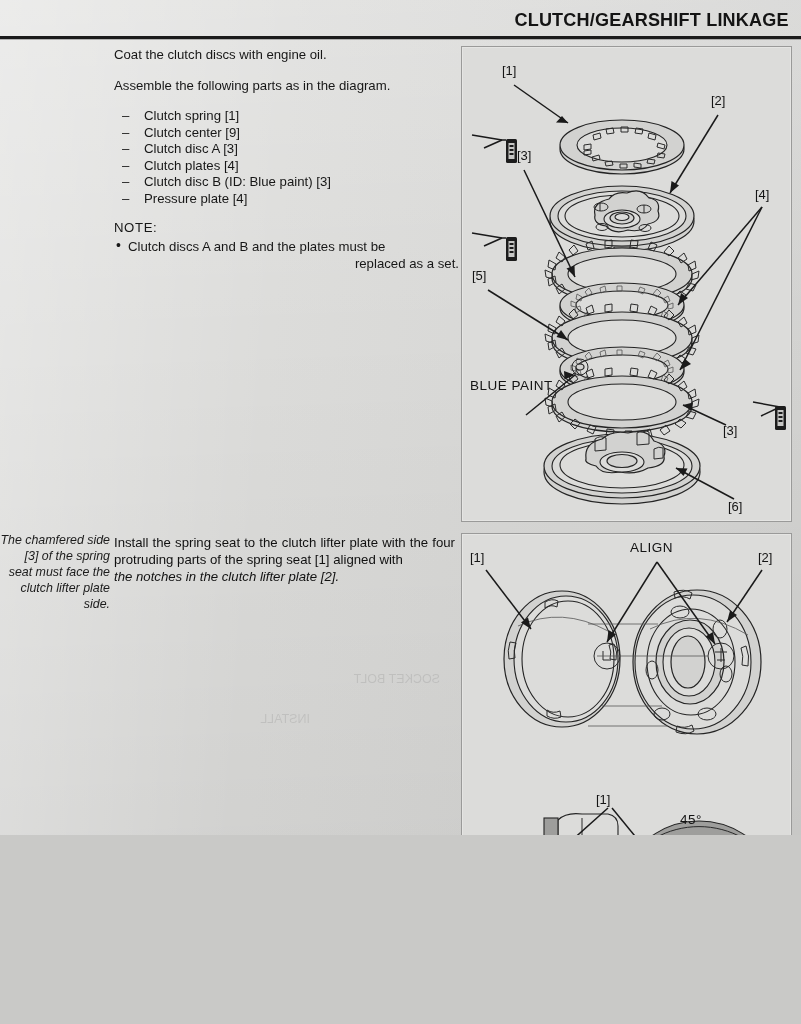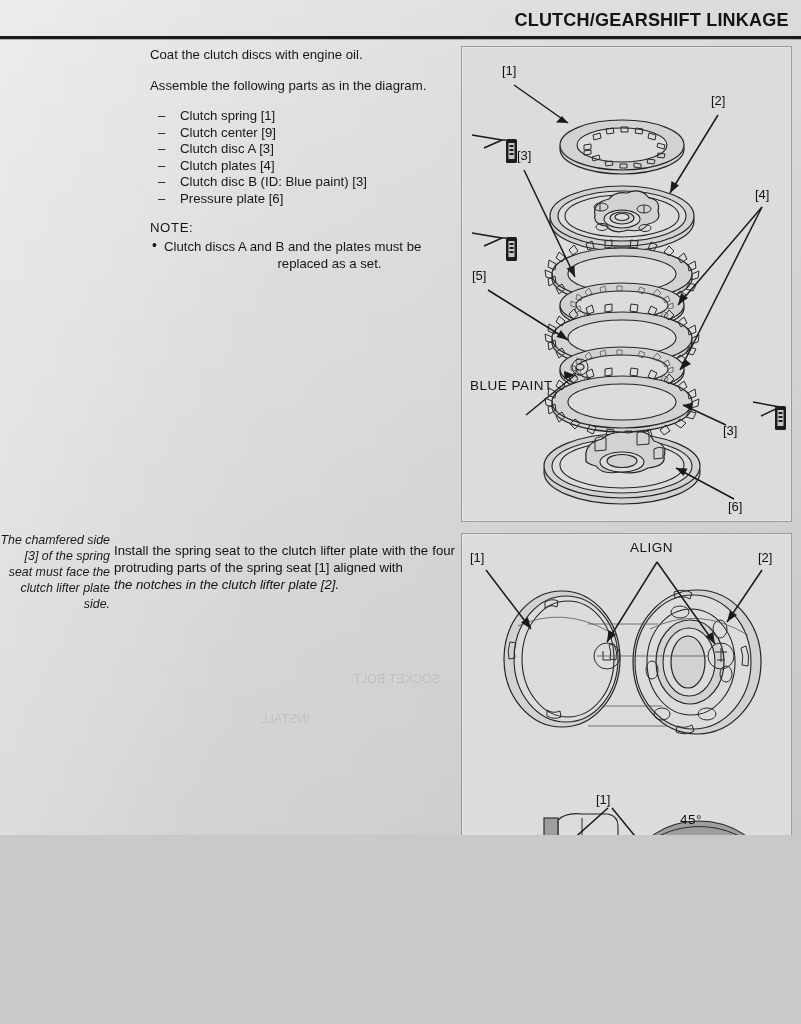--- a/index.html
+++ b/index.html
@@ -53,21 +53,20 @@
 
   
   .text-col {
     position: absolute;
     left: 114px;
     top: 46px;
     width: 345px;
     font-size: 13.2px;
     line-height: 17px;
     color: #171717;
-    margin-left: 36px;
   }
   .para {
     margin: 0 0 14px 0;
   }
   .dash-list {
     margin: 0 0 12px 0;
     padding: 0;
     list-style: none;
   }
   .dash-list li {
@@ -94,21 +93,21 @@
     padding-left: 14px;
     text-align: justify;
     line-height: 17px;
   }
   .note-list li .bullet {
     position: absolute;
     left: 2px;
     top: -1px;
     font-size: 14px;
   }
-  .note-list li .lastline { display: block; text-align: center; }
+  .note-list li .lastline { display: block; text-align: right; }
 
   
   .lower-block {
     position: absolute;
     left: 0;
     top: 530px;
     width: 459px;
     height: 100px;
   }
   .margin-note {
@@ -118,21 +117,21 @@
     width: 110px;
     text-align: right;
     font-style: italic;
     font-size: 12.4px;
     line-height: 16px;
     color: #1b1b1b;
   }
   .lower-body {
     position: absolute;
     left: 114px;
-    top: 12px;
+    top: 4px;
     width: 341px;
     font-size: 13.2px;
     line-height: 17px;
   }
   .lower-body p {
     margin: 0 0 11px 0;
     text-align: justify;
   }
   .lower-body p .lastline { display: block; text-align: left; font-style: italic; }
 
@@ -221,21 +220,21 @@
       <li>
         <span class="dash">–</span>
         <span>Clutch plates [4]</span>
       </li>
       <li>
         <span class="dash">–</span>
         <span>Clutch disc B (ID: Blue paint) [3]</span>
       </li>
       <li>
         <span class="dash">–</span>
-        <span>Pressure plate [6]</span>
+        <span>Pressure plate [4]</span>
       </li>
     </ul>
 
     <p class="note-head">NOTE:</p>
     <ul class="note-list">
       <li>
         <span class="bullet">•</span>
         <span>Clutch discs A and B and the plates must be</span>
         <span class="lastline">replaced as a set.</span>
       </li>

